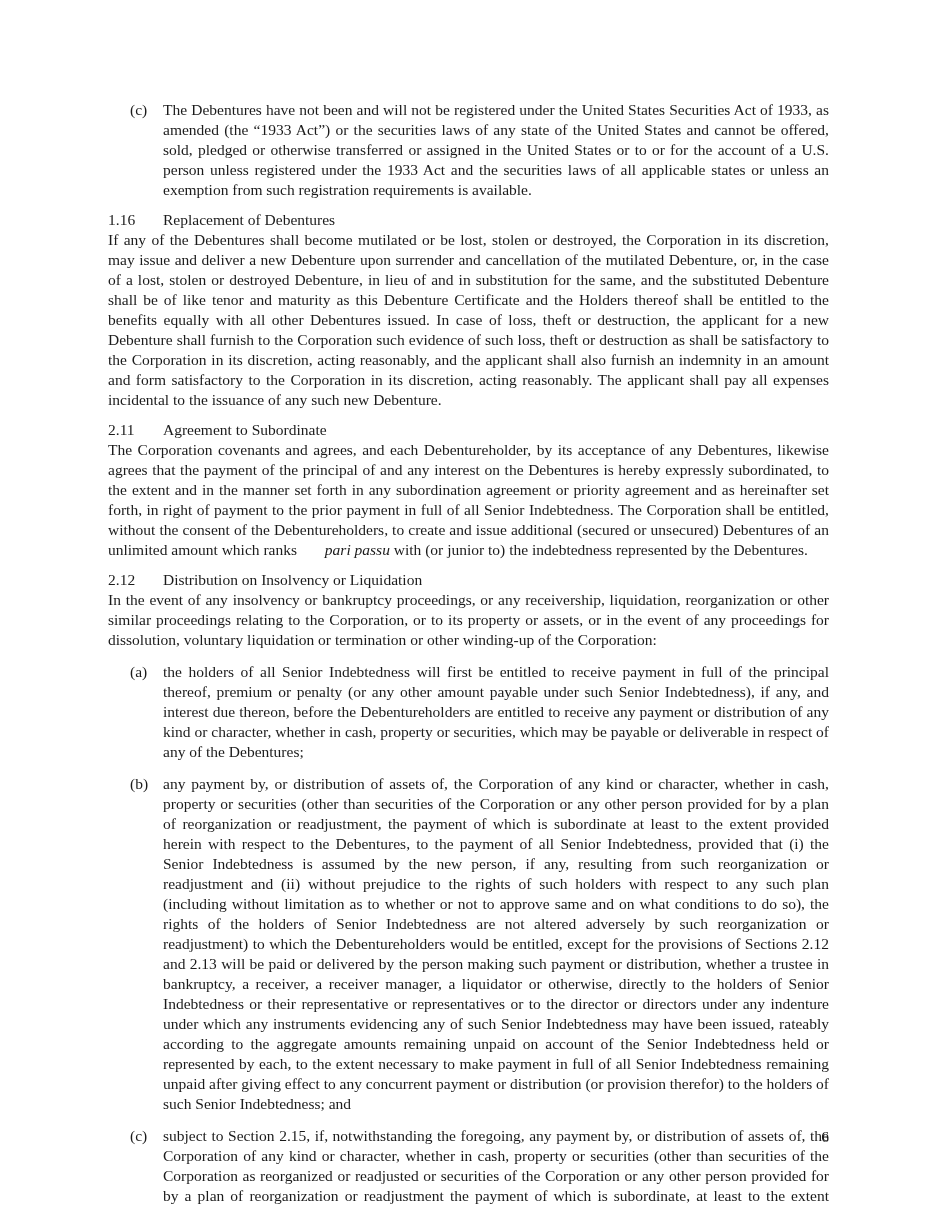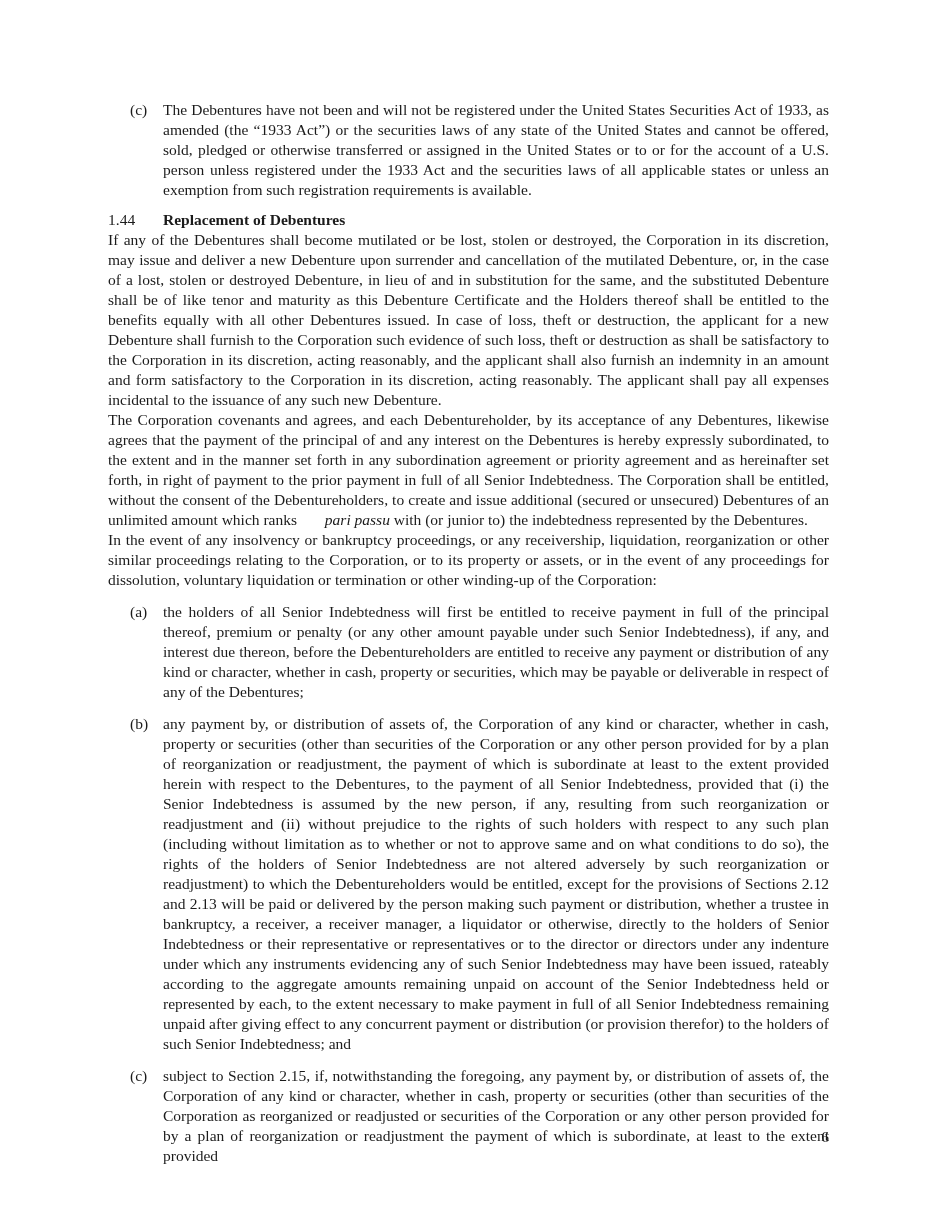--- a/index.html
+++ b/index.html
@@ -42,21 +42,21 @@
   .sec-head {
     margin-top: 10px;
     white-space: nowrap;
   }
   .sec-num {
     display: inline-block;
     width: 55px;
     font-weight: normal;
   }
   .sec-title {
-    font-weight: bold;
+    font-weight: normal;
   }
   .sec-body {
     margin: 0;
     text-align: justify;
   }
   .italic-term {
     font-style: italic;
     margin-left: 24px;
   }
   .bold-term {
@@ -76,26 +76,32 @@
 
 <div class="page">
   <div class="content">
 
     <div class="clause">
       <span class="clause-label">(c)</span>
       <span class="clause-text"><span>The Debentures have not been and will not be registered under the United States Securities Act of 1933, as amended (the “</span><span class="bold-term">1933 Act</span><span>”) or the securities laws of any state of the United States and cannot be offered, sold, pledged or otherwise transferred or assigned in the United States or to or for the account of a U.S. person unless registered under the 1933 Act and the securities laws of all applicable states or unless an exemption from such registration requirements is available.</span></span>
     </div>
 
     <div class="sec-head">
-      <span class="sec-num">1.44</span><span class="sec-title">Replacement of Debentures</span>
+      <span class="sec-num">1.16</span><span class="sec-title">Replacement of Debentures</span>
     </div>
     <p class="sec-body">If any of the Debentures shall become mutilated or be lost, stolen or destroyed, the Corporation in its discretion, may issue and deliver a new Debenture upon surrender and cancellation of the mutilated Debenture, or, in the case of a lost, stolen or destroyed Debenture, in lieu of and in substitution for the same, and the substituted Debenture shall be of like tenor and maturity as this Debenture Certificate and the Holders thereof shall be entitled to the benefits equally with all other Debentures issued.  In case of loss, theft or destruction, the applicant for a new Debenture shall furnish to the Corporation such evidence of such loss, theft or destruction as shall be satisfactory to the Corporation in its discretion, acting reasonably, and the applicant shall also furnish an indemnity in an amount and form satisfactory to the Corporation in its discretion, acting reasonably.  The applicant shall pay all expenses incidental to the issuance of any such new Debenture.</p>
 
+    <div class="sec-head">
+      <span class="sec-num">2.11</span><span class="sec-title">Agreement to Subordinate</span>
+    </div>
     <p class="sec-body"><span>The Corporation covenants and agrees, and each Debentureholder, by its acceptance of any Debentures, likewise agrees that the payment of the principal of and any interest on the Debentures is hereby expressly subordinated, to the extent and in the manner set forth in any subordination agreement or priority agreement and as hereinafter set forth, in right of payment to the prior payment in full of all Senior Indebtedness.  The Corporation shall be entitled, without the consent of the Debentureholders, to create and issue additional (secured or unsecured) Debentures of an unlimited amount which ranks </span><span class="italic-term">pari passu</span><span> with (or junior to) the indebtedness represented by the Debentures.</span></p>
 
+    <div class="sec-head">
+      <span class="sec-num">2.12</span><span class="sec-title">Distribution on Insolvency or Liquidation</span>
+    </div>
     <p class="sec-body">In the event of any insolvency or bankruptcy proceedings, or any receivership, liquidation, reorganization or other similar proceedings relating to the Corporation, or to its property or assets, or in the event of any proceedings for dissolution, voluntary liquidation or termination or other winding-up of the Corporation:</p>
 
     <div class="clause list-gap">
       <span class="clause-label">(a)</span>
       <span class="clause-text">the holders of all Senior Indebtedness will first be entitled to receive payment in full of the principal thereof, premium or penalty (or any other amount payable under such Senior Indebtedness), if any, and interest due thereon, before the Debentureholders are entitled to receive any payment or distribution of any kind or character, whether in cash, property or securities, which may be payable or deliverable in respect of any of the Debentures;</span>
     </div>
 
     <div class="clause list-gap">
       <span class="clause-label">(b)</span>
       <span class="clause-text">any payment by, or distribution of assets of, the Corporation of any kind or character, whether in cash, property or securities (other than securities of the Corporation or any other person provided for by a plan of reorganization or readjustment, the payment of which is subordinate at least to the extent provided herein with respect to the Debentures, to the payment of all Senior Indebtedness, provided that (i) the Senior Indebtedness is assumed by the new person, if any, resulting from such reorganization or readjustment and (ii) without prejudice to the rights of such holders with respect to any such plan (including without limitation as to whether or not to approve same and on what conditions to do so), the rights of the holders of Senior Indebtedness are not altered adversely by such reorganization or readjustment) to which the Debentureholders would be entitled, except for the provisions of Sections 2.12 and 2.13 will be paid or delivered by the person making such payment or distribution, whether a trustee in bankruptcy, a receiver, a receiver manager, a liquidator or otherwise, directly to the holders of Senior Indebtedness or their representative or representatives or to the director or directors under any indenture under which any instruments evidencing any of such Senior Indebtedness may have been issued, rateably according to the aggregate amounts remaining unpaid on account of the Senior Indebtedness held or represented by each, to the extent necessary to make payment in full of all Senior Indebtedness remaining unpaid after giving effect to any concurrent payment or distribution (or provision therefor) to the holders of such Senior Indebtedness; and</span>

